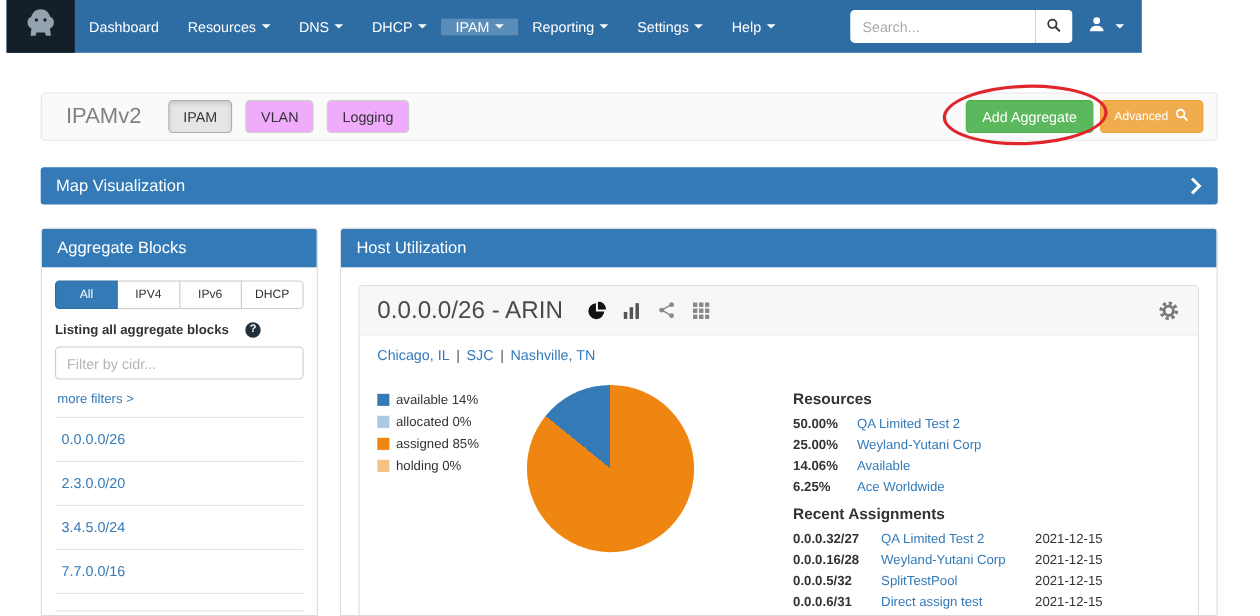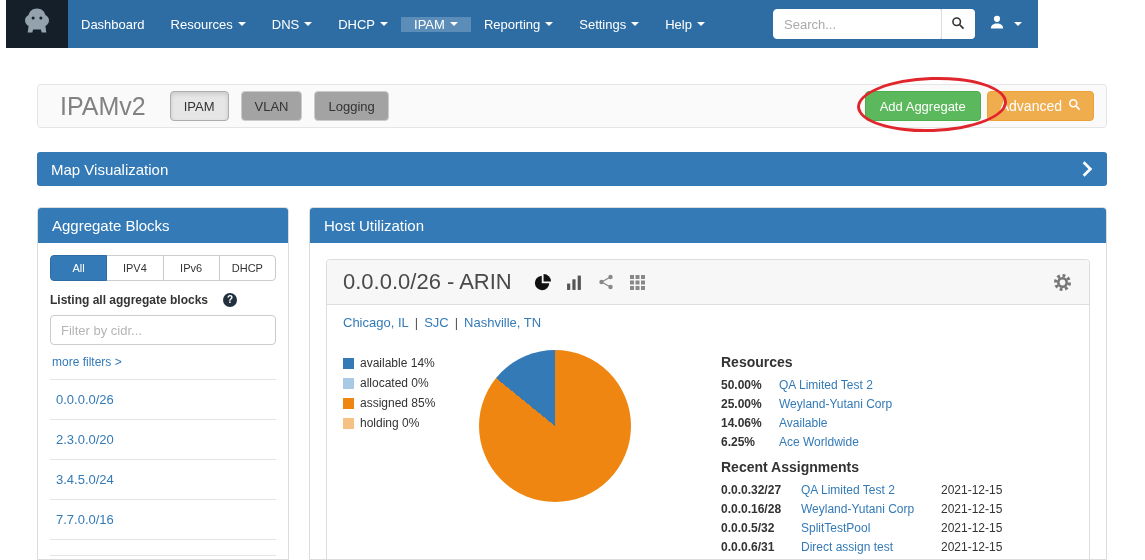--- a/index.html
+++ b/index.html
@@ -18,26 +18,26 @@
   .caret{display:inline-block;width:0;height:0;border-left:4px solid transparent;border-right:4px solid transparent;border-top:4px solid #fff;margin-left:5px;}
   .nav-right{margin-left:auto;display:flex;align-items:center;padding-right:12px;gap:10px;}
   .search-group{display:flex;align-items:center;}
   .search-input{width:168px;height:30px;border:1px solid #fff;border-radius:4px 0 0 4px;padding:12px 10px;font-size:13px;outline:none;color:#333;}
   .search-input::placeholder{color:#aaa;}
   .search-btn{height:30px;width:34px;background:#fff;border:1px solid #fff;border-left:1px solid #ddd;border-radius:0 4px 4px 0;display:flex;align-items:center;justify-content:center;color:#333;cursor:pointer;}
   .user-menu{display:flex;align-items:center;color:#fff;cursor:pointer;gap:4px;padding:0 4px;}
 
   
   .toolbar{position:absolute;left:37px;top:84px;width:1070px;height:44px;background:#fafafa;border:1px solid #e5e5e5;border-radius:4px;display:flex;align-items:center;padding:0 12px;}
-  .page-title{font-size:25px;color:#828282;margin:0 24px 0 10px;}
-  .tb-btn{height:30px;padding:0 13px;background:#a3a3a3;border:1px solid #ccc;border-radius:4px;font-size:13px;color:#333;cursor:pointer;margin-right:12px;font-family:inherit;}
+  .page-title{font-size:20px;color:#828282;margin:0 24px 0 10px;}
+  .tb-btn{height:30px;padding:0 13px;background:#f0abfc;border:1px solid #ccc;border-radius:4px;font-size:13px;color:#333;cursor:pointer;margin-right:12px;font-family:inherit;}
   .tb-btn.pressed{background:#e6e6e6;border-color:#adadad;box-shadow:inset 0 2px 4px rgba(0,0,0,.13);}
   .tb-right{margin-left:auto;display:flex;align-items:flex-end;gap:6px;}
   .btn-green{height:30px;padding:0 14px;background:var(--add_button);border:1px solid #4cae4c;border-radius:4px;color:#fff;font-size:13px;cursor:pointer;font-family:inherit;}
-  .btn-orange{height:30px;padding:0 12px;background:var(--advanced_button);border:1px solid #eea236;border-radius:4px;color:#fff;font-size:14px;cursor:pointer;display:flex;align-items:center;gap:6px;font-family:inherit;}
+  .btn-orange{height:30px;padding:0 12px;background:var(--advanced_button);border:1px solid #eea236;border-radius:4px;color:#fff;font-size:11px;cursor:pointer;display:flex;align-items:center;gap:6px;font-family:inherit;}
   .annotation-ellipse{position:absolute;left:857px;top:77px;width:150px;height:55px;border:3px solid var(--annotation);border-radius:50%;transform:rotate(-2deg);pointer-events:none;z-index:5;}
 
   
   .map-bar{position:absolute;left:37px;top:152px;width:1070px;height:34px;background:var(--panel_header);border-radius:3px;color:#fff;font-size:15px;display:flex;align-items:center;padding:0 14px;cursor:pointer;}
   .map-bar .chev{margin-left:auto;display:flex;align-items:center;}
 
   
   .panel{position:absolute;top:207px;background:#fff;border:1px solid #dcdcdc;border-radius:4px 4px 0 0;overflow:hidden;}
   .panel-header{height:35px;background:var(--panel_header);color:#fff;font-size:15px;display:flex;align-items:center;padding:0 14px;}
   .agg-panel{left:37px;width:252px;height:353px;}

